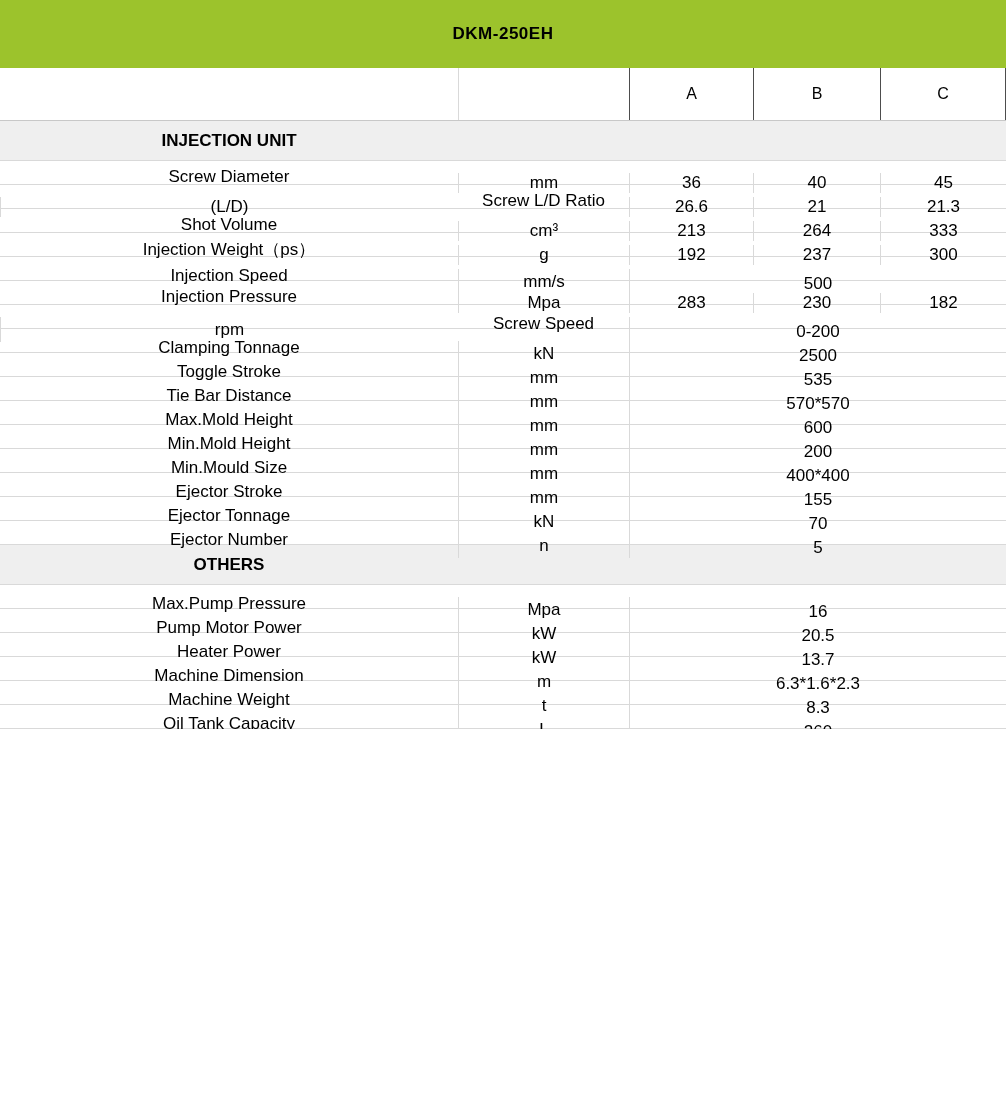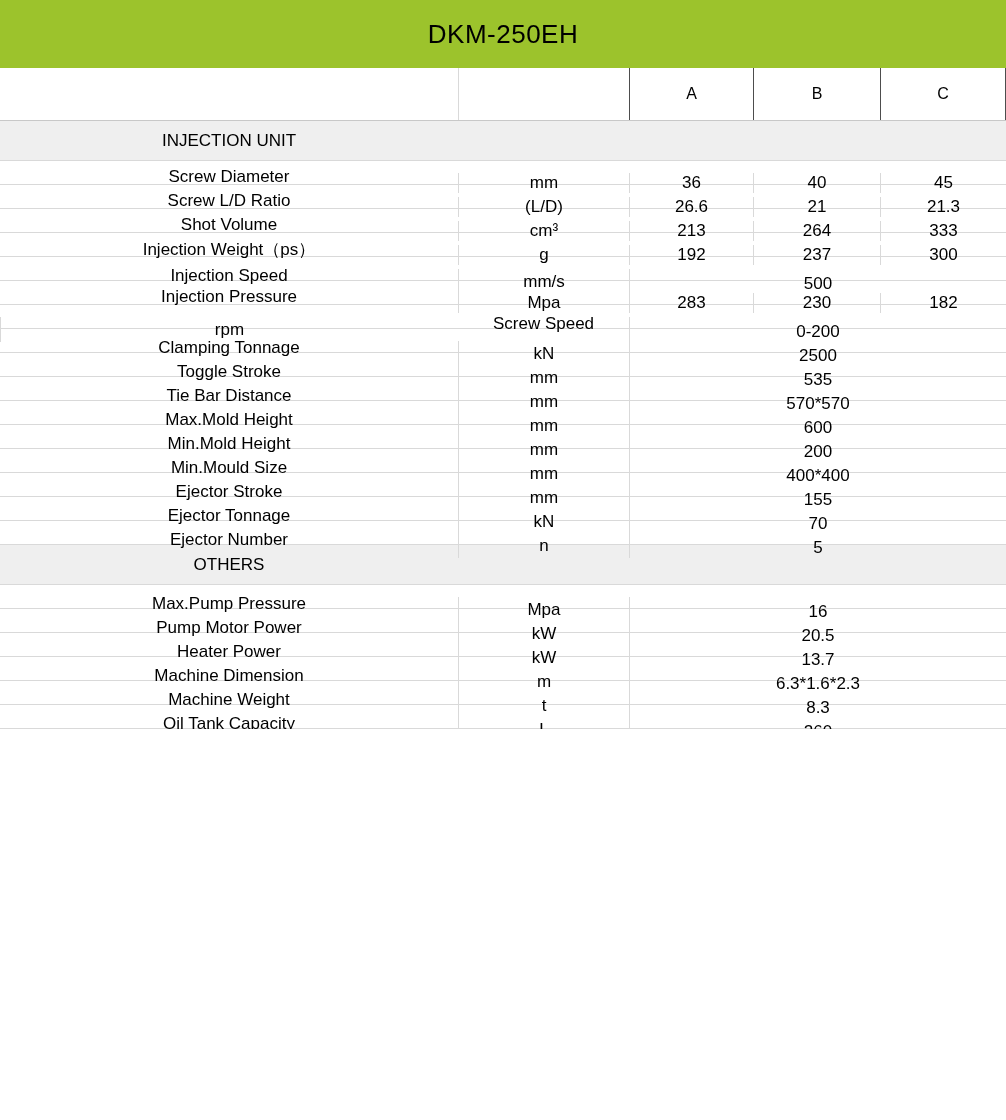--- a/index.html
+++ b/index.html
@@ -16,22 +16,22 @@
     font-family:"Liberation Sans", sans-serif;
   }
   .title-bar{
     height:68px;
     background:var(--header-green);
     display:flex;
     align-items:center;
     justify-content:center;
   }
   .title-bar .title-text{
-    font-size:26px;
-    font-weight:normal;
+    font-size:17px;
+    font-weight:bold;
     letter-spacing:0.5px;
   }
   .row{
     display:grid;
     grid-template-columns:458px 171px 124px 127px 126px;
   }
   .c{
     display:flex;
     align-items:center;
     justify-content:center;
@@ -51,21 +51,21 @@
     height:40px;
     background:var(--section-gray);
     border-bottom:1px solid var(--border-light);
   }
   .section-row .section-label{
     grid-column:1;
     display:flex;
     align-items:center;
     justify-content:center;
     font-size:17px;
-    font-weight:normal;
+    font-weight:bold;
   }
   
   .data-row{
     height:24px;
     border-bottom:1px solid var(--border-light);
   }
   .unit-c,.val-c,.merged-c{border-left:1px solid var(--border-light);margin-top:12px;}
   .merged-c{
     grid-column:3 / 6;
     padding-top:5px;
@@ -95,22 +95,22 @@
           <div class="section-label">INJECTION UNIT</div>
         </div>
         <div class="row data-row">
           <div class="c label-c">Screw Diameter</div>
           <div class="c unit-c">mm</div>
           <div class="c val-c">36</div>
           <div class="c val-c">40</div>
           <div class="c val-c">45</div>
         </div>
         <div class="row data-row">
+          <div class="c unit-c">(L/D)</div>
           <div class="c label-c">Screw L/D Ratio</div>
-          <div class="c unit-c">(L/D)</div>
           <div class="c val-c">26.6</div>
           <div class="c val-c">21</div>
           <div class="c val-c">21.3</div>
         </div>
         <div class="row data-row">
           <div class="c label-c">Shot Volume</div>
           <div class="c unit-c">cm³</div>
           <div class="c val-c">213</div>
           <div class="c val-c">264</div>
           <div class="c val-c">333</div>

